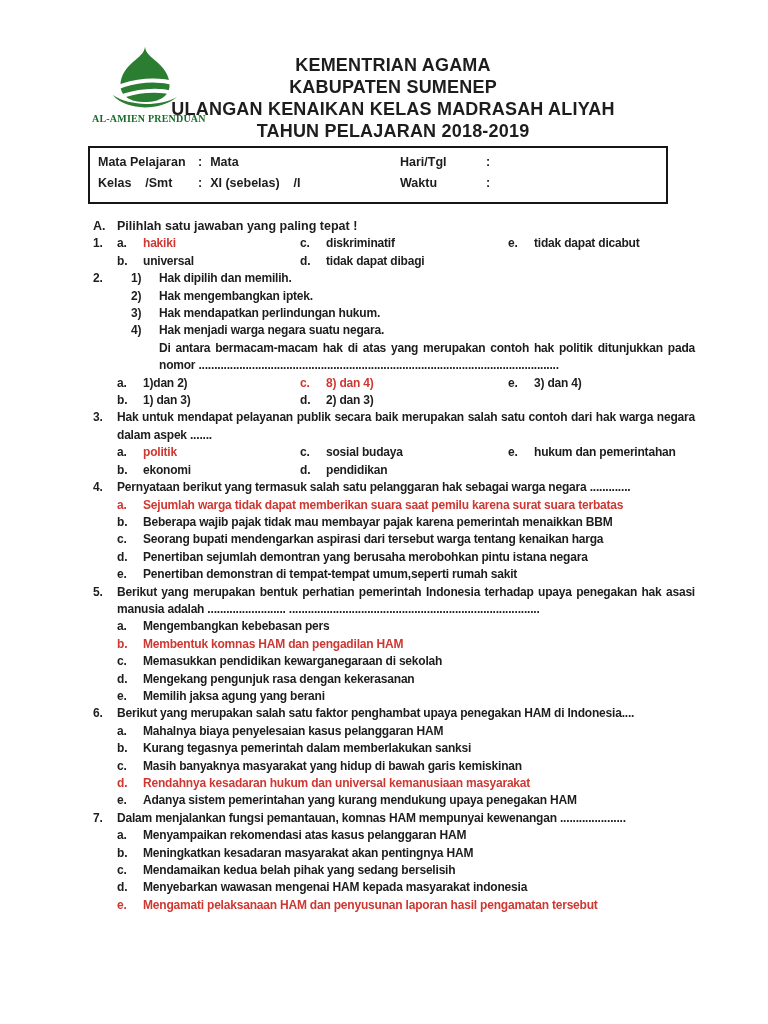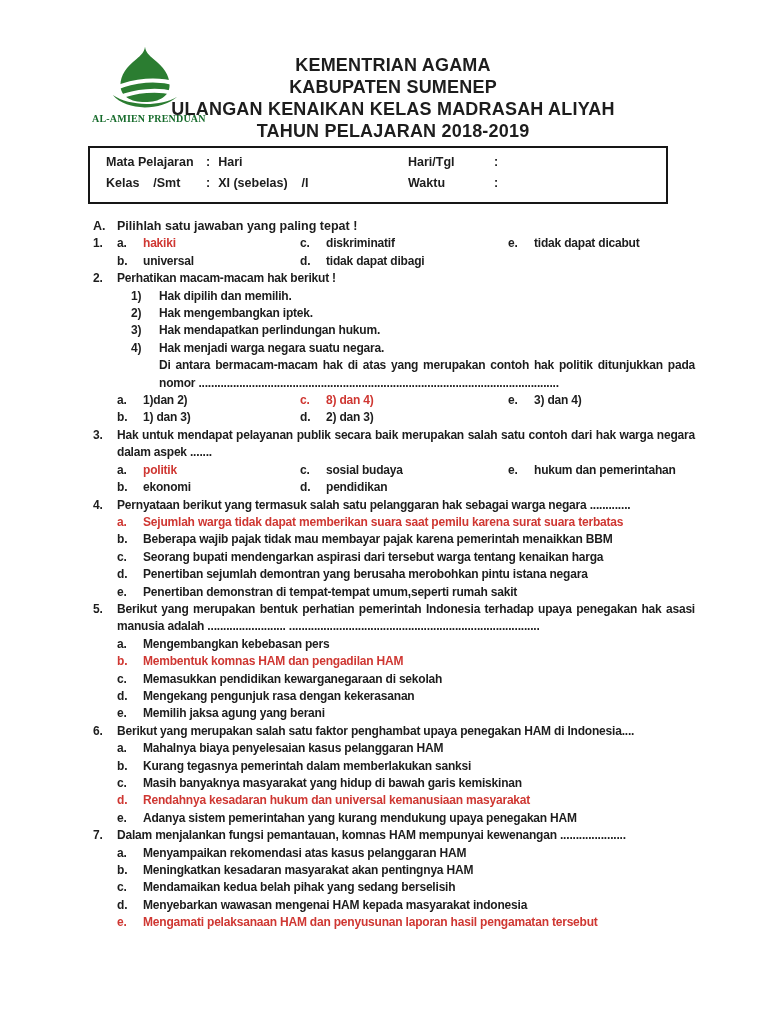--- a/index.html
+++ b/index.html
@@ -16,21 +16,21 @@
   .letterhead{position:relative;margin:44px 70px 0 88px;height:96px;}
   .logo{position:absolute;left:4px;top:2px;width:106px;text-align:center;}
   .logo svg{width:80px;height:66px;display:block;margin:0 auto;}
   .logo-caption{
     font-family:"Liberation Serif",serif;font-size:10px;font-weight:700;
     color:var(--greentext);letter-spacing:0.2px;white-space:nowrap;margin-top:1px;
   }
   .titles{text-align:center;padding-top:10px;font-size:18px;line-height:22px;letter-spacing:0.2px;}
   .infobox{
     margin:6px 100px 0 88px;border:2px solid #161616;
-    padding:4px 8px 8px 16px;
+    padding:4px 8px 8px 8px;
   }
   .ib-row{display:flex;font-size:12.5px;line-height:21px;}
   .ib-left{width:302px;display:flex;flex:none;}
   .ib-label{white-space:pre;width:100px;flex:none;}
   .ib-value{white-space:pre;margin-left:8px;}
   .ib-right{display:flex;flex:1;align-items:flex-end;}
   .ib-rlabel{width:86px;flex:none;}
   .section-head{display:flex;margin:14px 73px 0 93px;font-size:12.5px;line-height:17.4px;}
   .sec-label{width:24px;flex:none;}
   #questions{margin:0 73px 0 93px;font-size:12px;line-height:17.4px;letter-spacing:-0.2px;}
@@ -73,21 +73,21 @@
       <div>ULANGAN KENAIKAN KELAS MADRASAH ALIYAH</div>
       <div>TAHUN PELAJARAN 2018-2019</div>
     </div>
   </header>
 
   <div class="infobox">
     <div class="ib-row">
       <div class="ib-left">
         <span class="ib-label">Mata Pelajaran</span>
           <span>:</span>
-          <span class="ib-value">Hari</span>
+          <span class="ib-value">Mata</span>
       </div>
       <div class="ib-right">
         <span class="ib-rlabel">Hari/Tgl</span>
           <span>:</span>
           <span class="ib-value"></span>
       </div>
     </div>
     <div class="ib-row">
       <div class="ib-left">
         <span class="ib-label">Kelas    /Smt</span>
@@ -133,21 +133,20 @@
             <div class="oc oc1">
               <span class="olet">d.</span>
               <span>tidak dapat dibagi</span>
             </div>
           </div>
         </div>
       </div>
       <div class="q">
         <div class="qnum">2.</div>
         <div class="qbody">
-          <div class="stem">Perhatikan macam-macam hak berikut !</div>
           <div class="sub">
             <span class="submark">1)</span>
             <span class="subtext">Hak dipilih dan memilih.</span>
           </div>
           <div class="sub">
             <span class="submark">2)</span>
             <span class="subtext">Hak mengembangkan iptek.</span>
           </div>
           <div class="sub">
             <span class="submark">3)</span>

